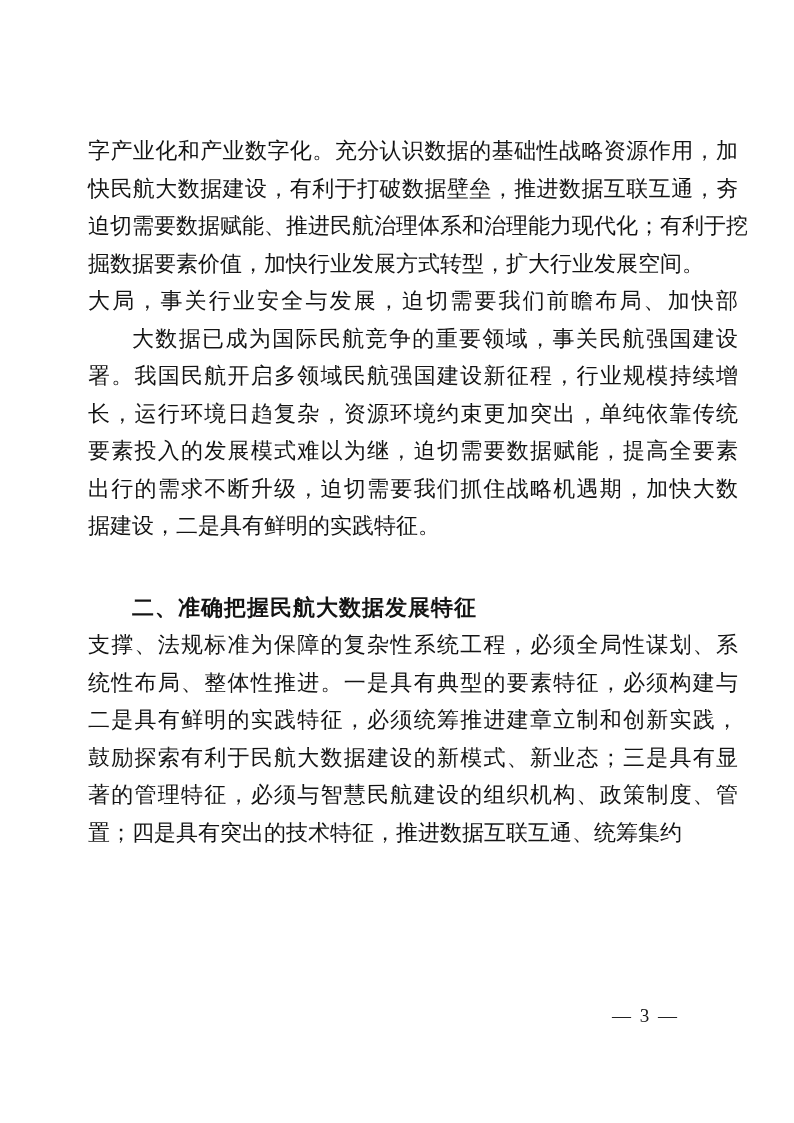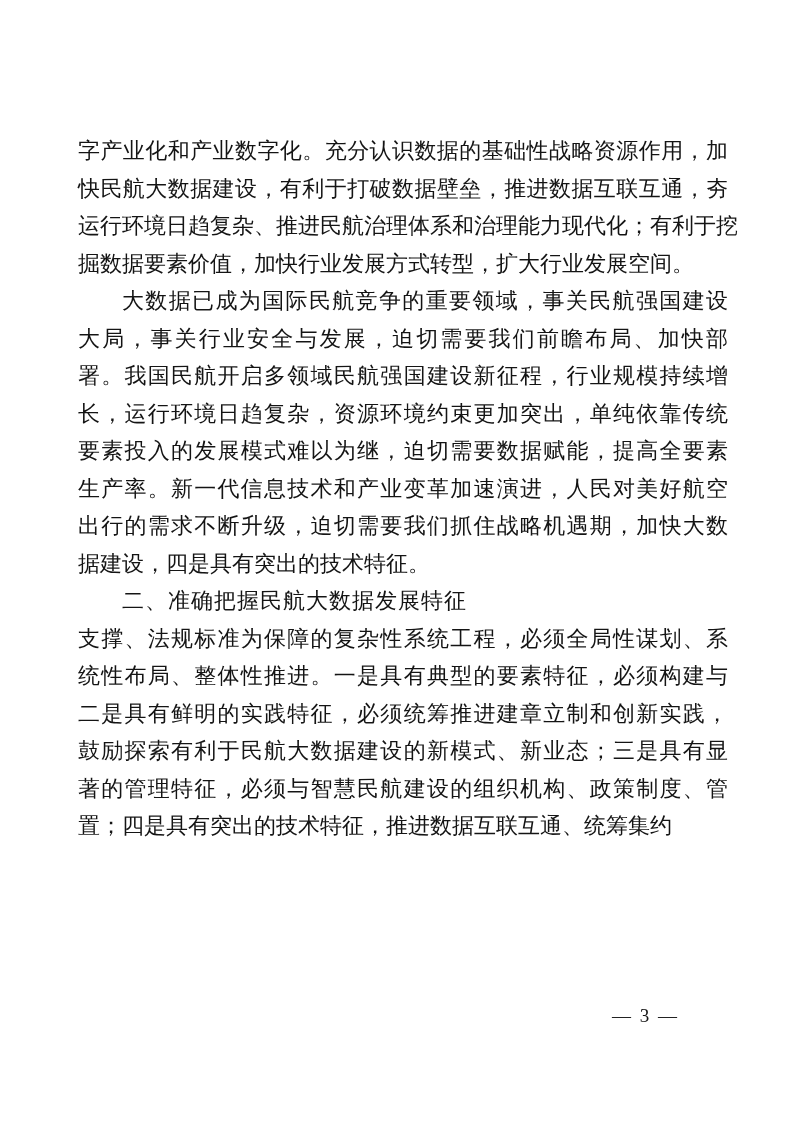--- a/index.html
+++ b/index.html
@@ -11,21 +11,21 @@
     position: relative;
     width: 794px;
     height: 1123px;
     background: #ffffff;
     overflow: hidden;
     font-family: "Liberation Serif", "DejaVu Serif", serif;
     color: #141414;
   }
   .doc-body {
     position: absolute;
-    left: 78px;
+    left: 88px;
     top: 132px;
     width: 650px;
   }
   .line {
     height: 37.5px;
     line-height: 37.5px;
     font-size: 22px;
     text-align: justify;
     text-align-last: justify;
     text-justify: inter-character;
@@ -33,54 +33,54 @@
     overflow: visible;
   }
   .line-last {
     text-align-last: left;
   }
   .line-indent {
     text-indent: 44px;
   }
   .block.heading .line {
     font-family: "Liberation Sans", "DejaVu Sans", sans-serif;
-    font-weight: 400;
+    font-weight: 700;
     letter-spacing: 1px;
+    margin-top: 44px;
   }
   .footer-pagenum {
     position: absolute;
     left: 612px;
     top: 1001px;
     font-size: 19px;
     line-height: 30px;
     letter-spacing: 2px;
     color: #141414;
     font-family: "Liberation Serif", "DejaVu Serif", serif;
   }
 </style>
 </head>
 <body>
 
 <div class="page">
   <div class="doc-body">
       <div class="block body">
         <div class="line">字产业化和产业数字化。充分认识数据的基础性战略资源作用，加</div>
         <div class="line">快民航大数据建设，有利于打破数据壁垒，推进数据互联互通，夯</div>
-        <div class="line">运行环境日趋复杂、推进民航治理体系和治理能力现代化；有利于挖</div>
+        <div class="line">迫切需要数据赋能、推进民航治理体系和治理能力现代化；有利于挖</div>
         <div class="line line-last">掘数据要素价值，加快行业发展方式转型，扩大行业发展空间。</div>
       </div>
       <div class="block body">
+        <div class="line">大局，事关行业安全与发展，迫切需要我们前瞻布局、加快部</div>
         <div class="line line-indent">大数据已成为国际民航竞争的重要领域，事关民航强国建设</div>
-        <div class="line">大局，事关行业安全与发展，迫切需要我们前瞻布局、加快部</div>
         <div class="line">署。我国民航开启多领域民航强国建设新征程，行业规模持续增</div>
         <div class="line">长，运行环境日趋复杂，资源环境约束更加突出，单纯依靠传统</div>
         <div class="line">要素投入的发展模式难以为继，迫切需要数据赋能，提高全要素</div>
-        <div class="line">生产率。新一代信息技术和产业变革加速演进，人民对美好航空</div>
         <div class="line">出行的需求不断升级，迫切需要我们抓住战略机遇期，加快大数</div>
-        <div class="line line-last">据建设，四是具有突出的技术特征。</div>
+        <div class="line line-last">据建设，二是具有鲜明的实践特征。</div>
       </div>
       <div class="block heading">
         <div class="line line-last line-indent">二、准确把握民航大数据发展特征</div>
       </div>
       <div class="block body">
         <div class="line">支撑、法规标准为保障的复杂性系统工程，必须全局性谋划、系</div>
         <div class="line">统性布局、整体性推进。一是具有典型的要素特征，必须构建与</div>
         <div class="line">二是具有鲜明的实践特征，必须统筹推进建章立制和创新实践，</div>
         <div class="line">鼓励探索有利于民航大数据建设的新模式、新业态；三是具有显</div>
         <div class="line">著的管理特征，必须与智慧民航建设的组织机构、政策制度、管</div>

